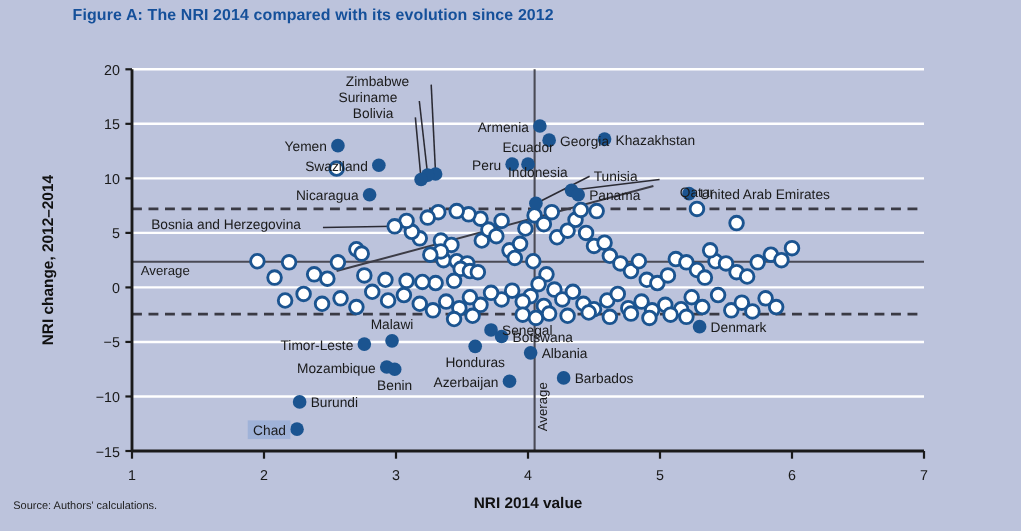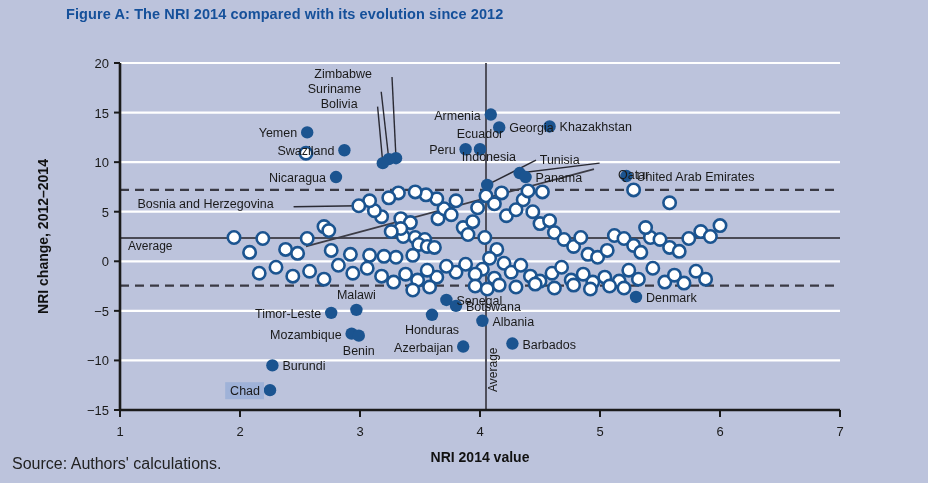--- a/index.html
+++ b/index.html
@@ -11,21 +11,21 @@
     position:relative;
   }
   #figure-title{
     position:absolute;left:18px;top:6px;
     font-size:14.5px;font-weight:bold;color:#15509a;
     letter-spacing:0.1px;
     margin-left:48px;
   }
   #source-note{
     position:absolute;left:12px;top:455px;
-    font-size:16px;color:#222;
+    font-size:10px;color:#222;
   }
   #chart-root{position:absolute;left:0;top:0;width:928px;height:483px;}
   svg{display:block;}
   .tick-label{font-family:"Liberation Sans",sans-serif;font-size:13px;fill:#1a1a1a;}
   .axis-title{font-family:"Liberation Sans",sans-serif;font-size:14px;font-weight:bold;fill:#111;}
   .pt-label{font-family:"Liberation Sans",sans-serif;font-size:12.5px;fill:#1a1a1a;}
   .avg-label{font-family:"Liberation Sans",sans-serif;font-size:12px;fill:#1a1a1a;}
 </style>
 </head>
 <body>

